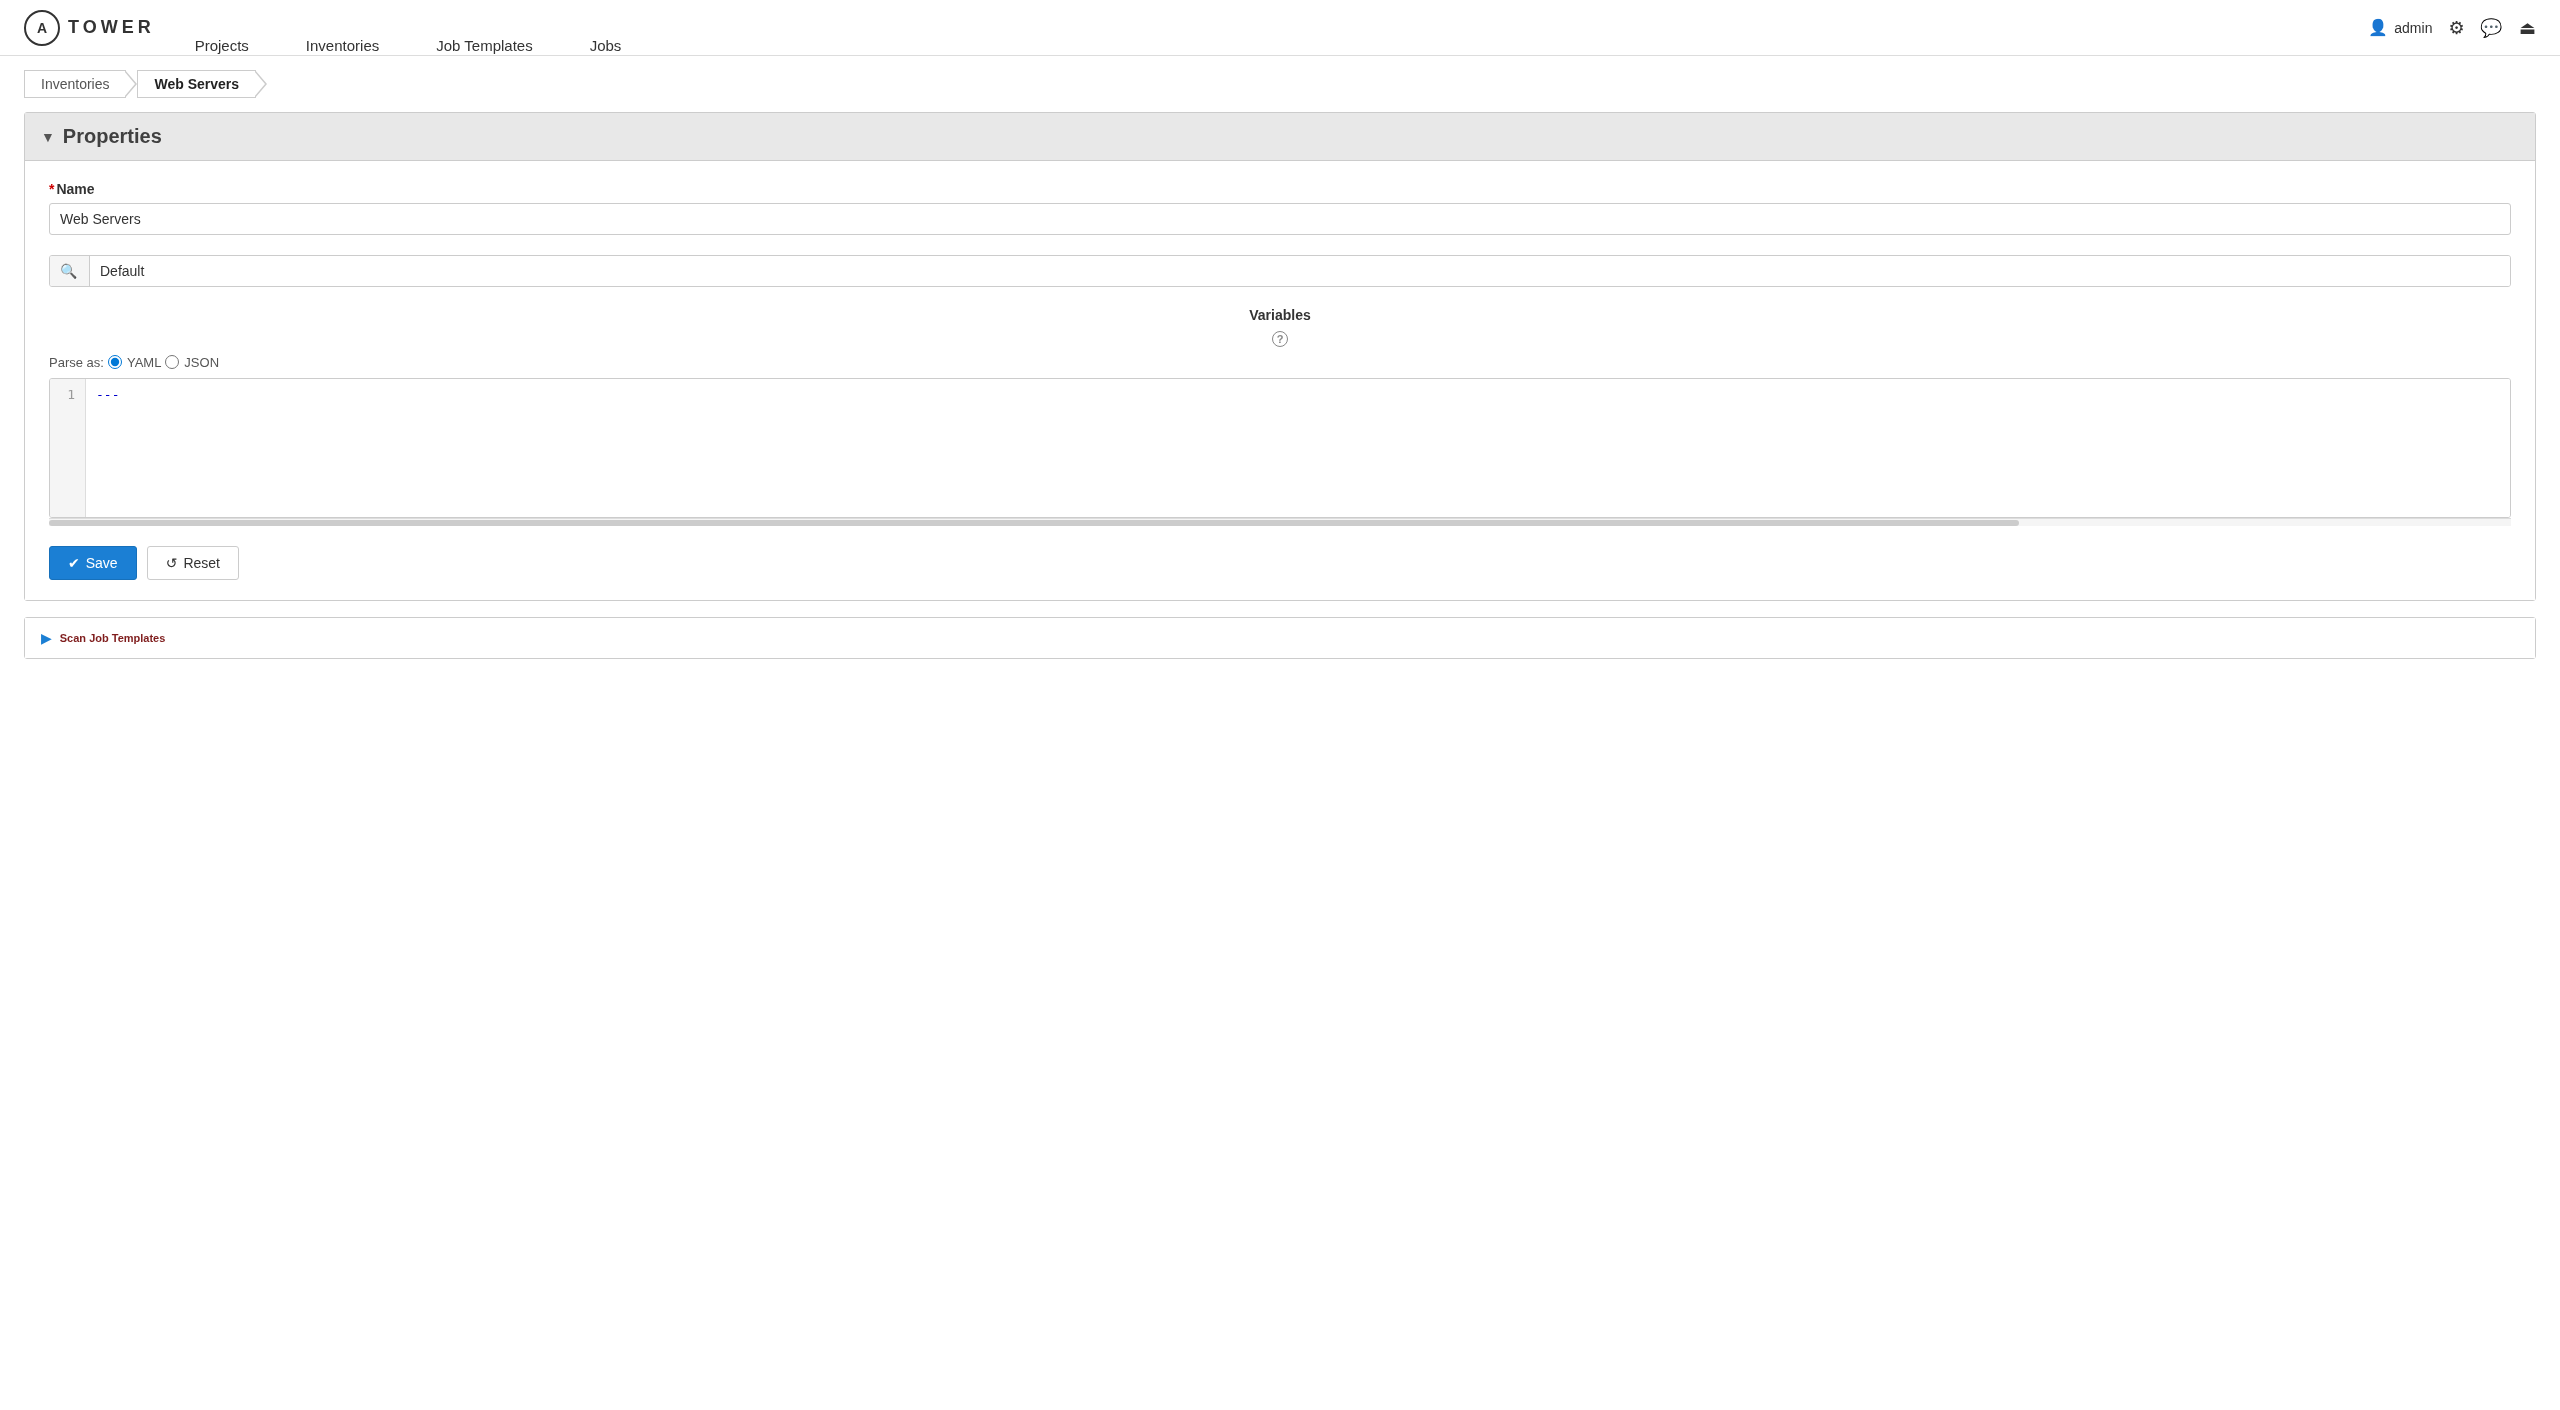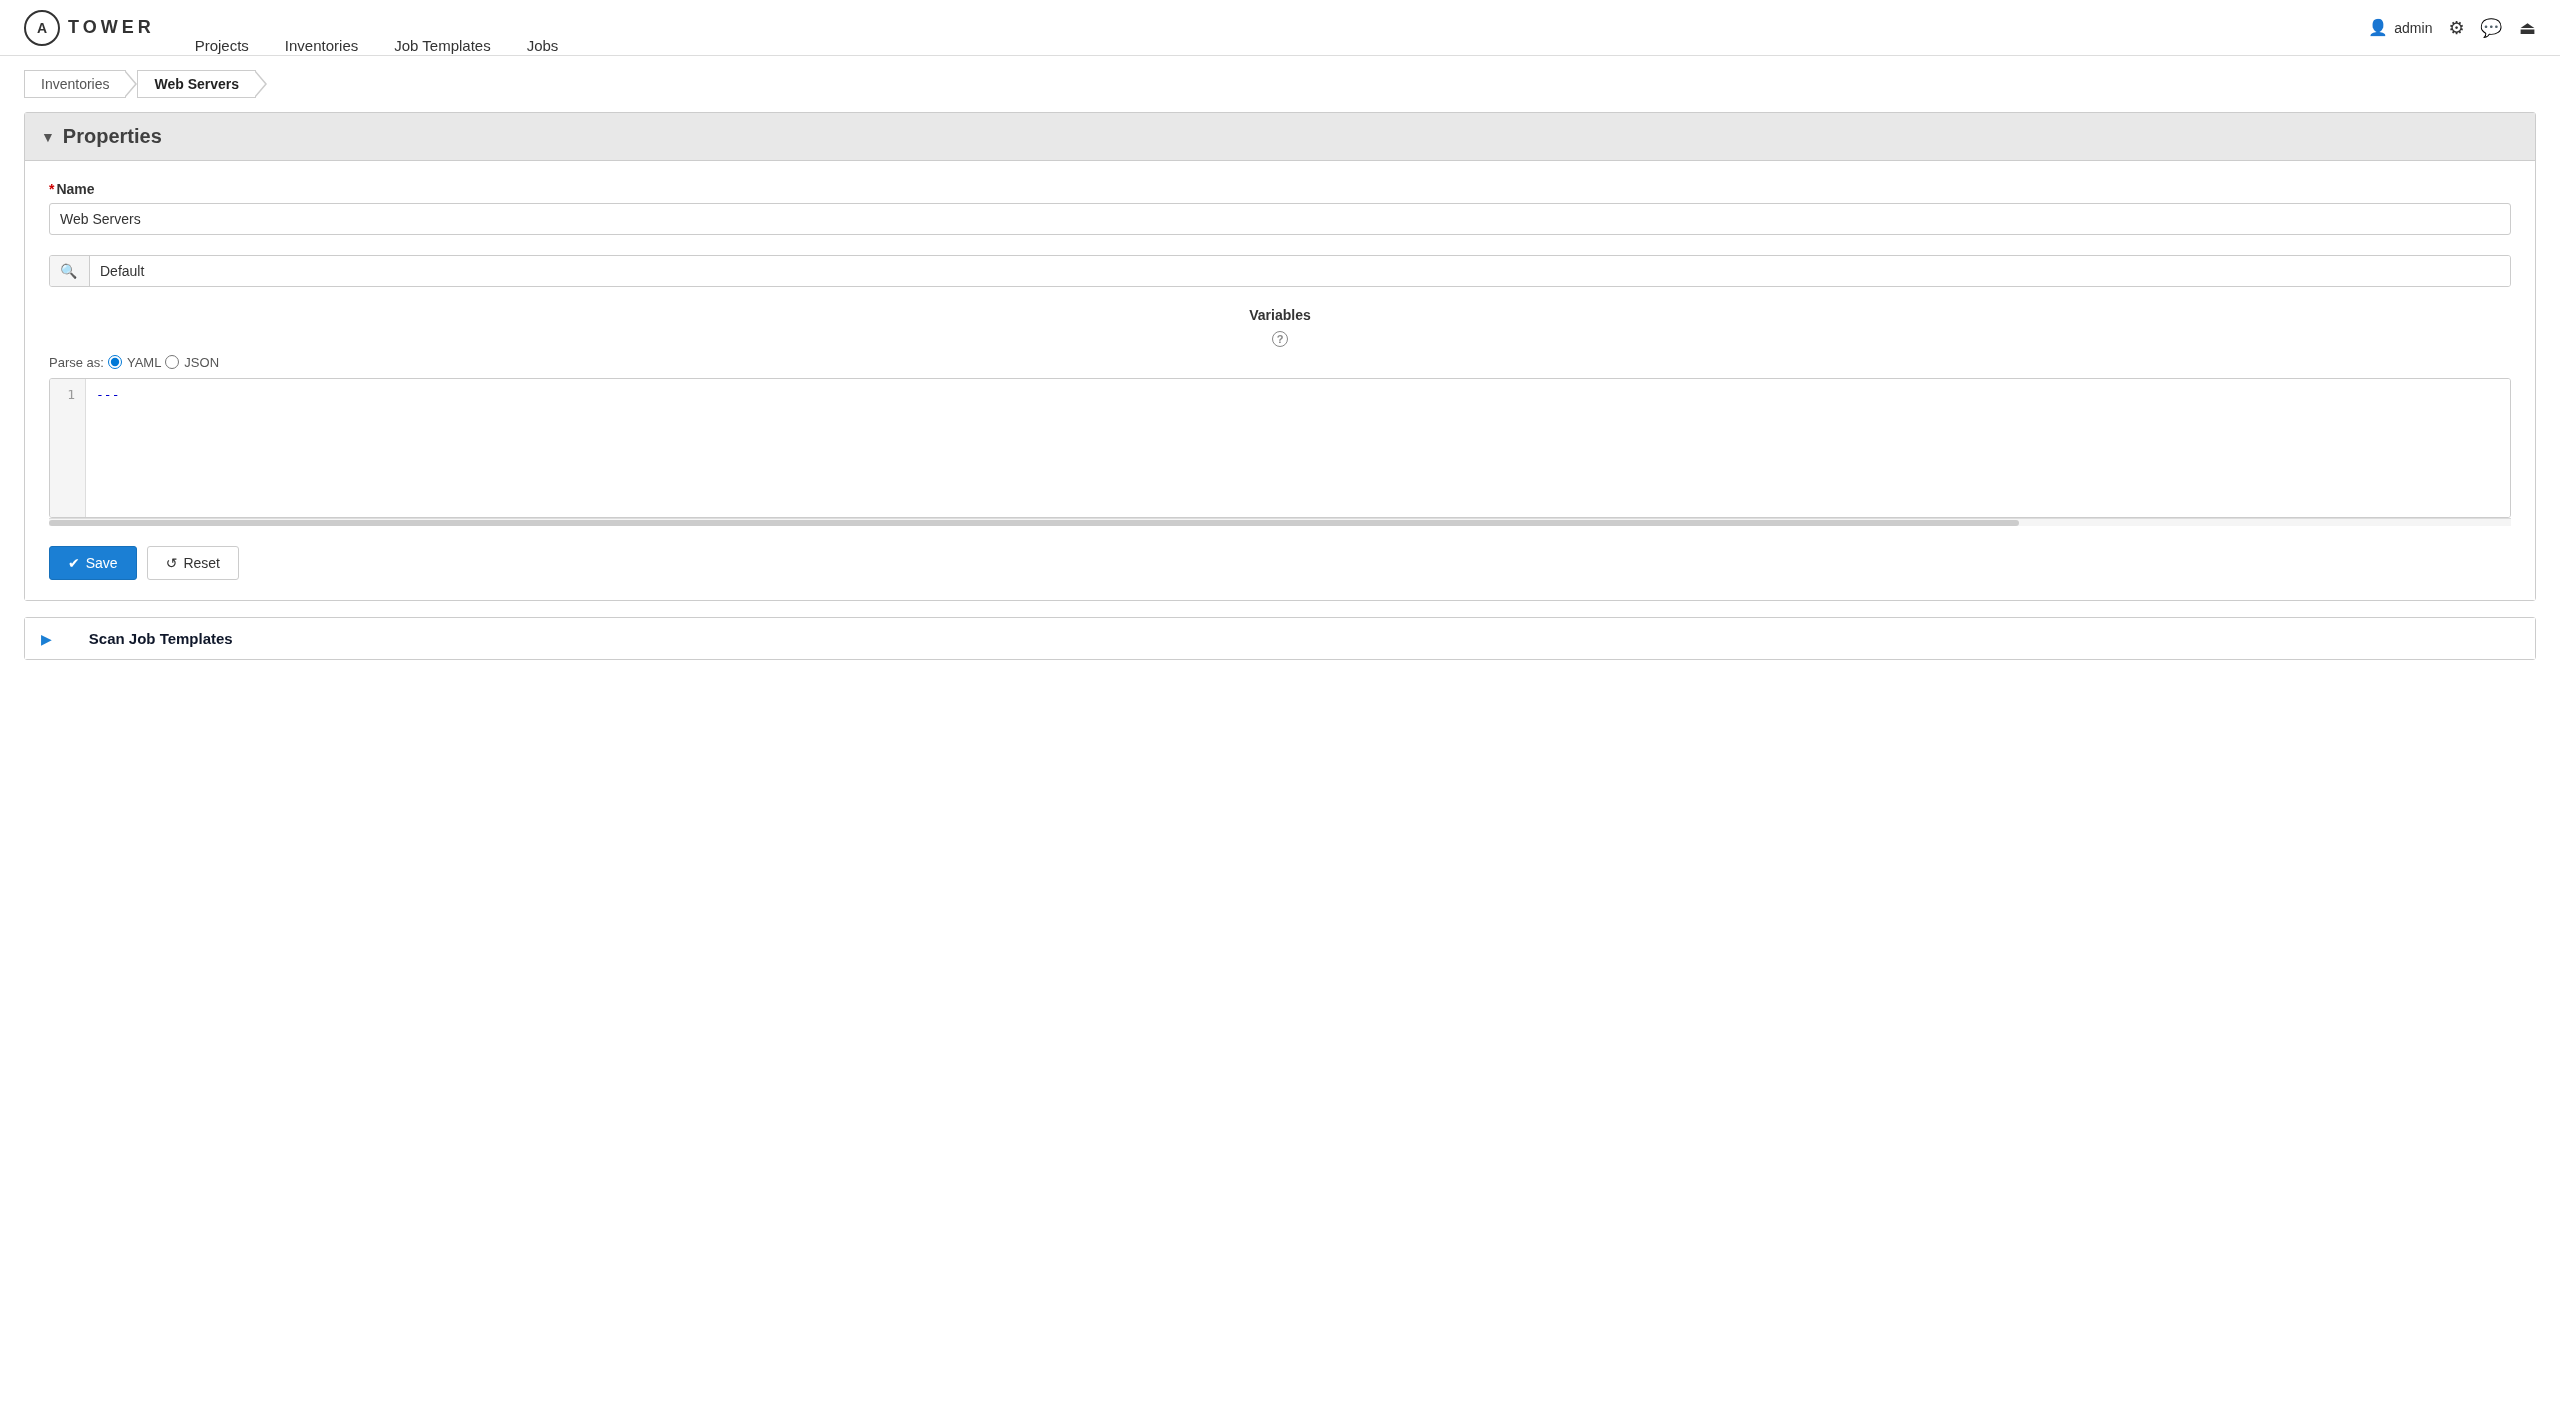--- a/index.html
+++ b/index.html
@@ -37,21 +37,21 @@
       margin-right: 8px;
     }
     .brand-name {
       font-size: 18px;
       font-weight: 600;
       letter-spacing: 4px;
       text-transform: uppercase;
     }
     .nav-links {
       display: flex;
-      gap: 36px;
+      gap: 57px;
       flex: 1;
       margin-top: 36px;
     }
     .nav-link {
       font-size: 15px;
       color: #333;
       text-decoration: none;
       cursor: pointer;
     }
     .nav-right {
@@ -322,24 +322,23 @@
       padding: 12px 16px;
       background: #fff;
       cursor: pointer;
     }
     .panel-collapsed-icon {
       margin-right: 8px;
       font-size: 14px;
       color: #1b7fd4;
     }
     .panel-collapsed-title {
-      font-size: 15px;
-      font-weight: bold;
-      color: #0f172a;
-      margin-left: 29px;
+      font-size: 11px;
+      font-weight: bold;
+      color: #7f1d1d;
     }
   </style>
 </head>
 <body>
 
 <nav class="navbar">
   <div class="navbar-brand">
     <div class="brand-logo">
       <span>A</span>
     </div>

